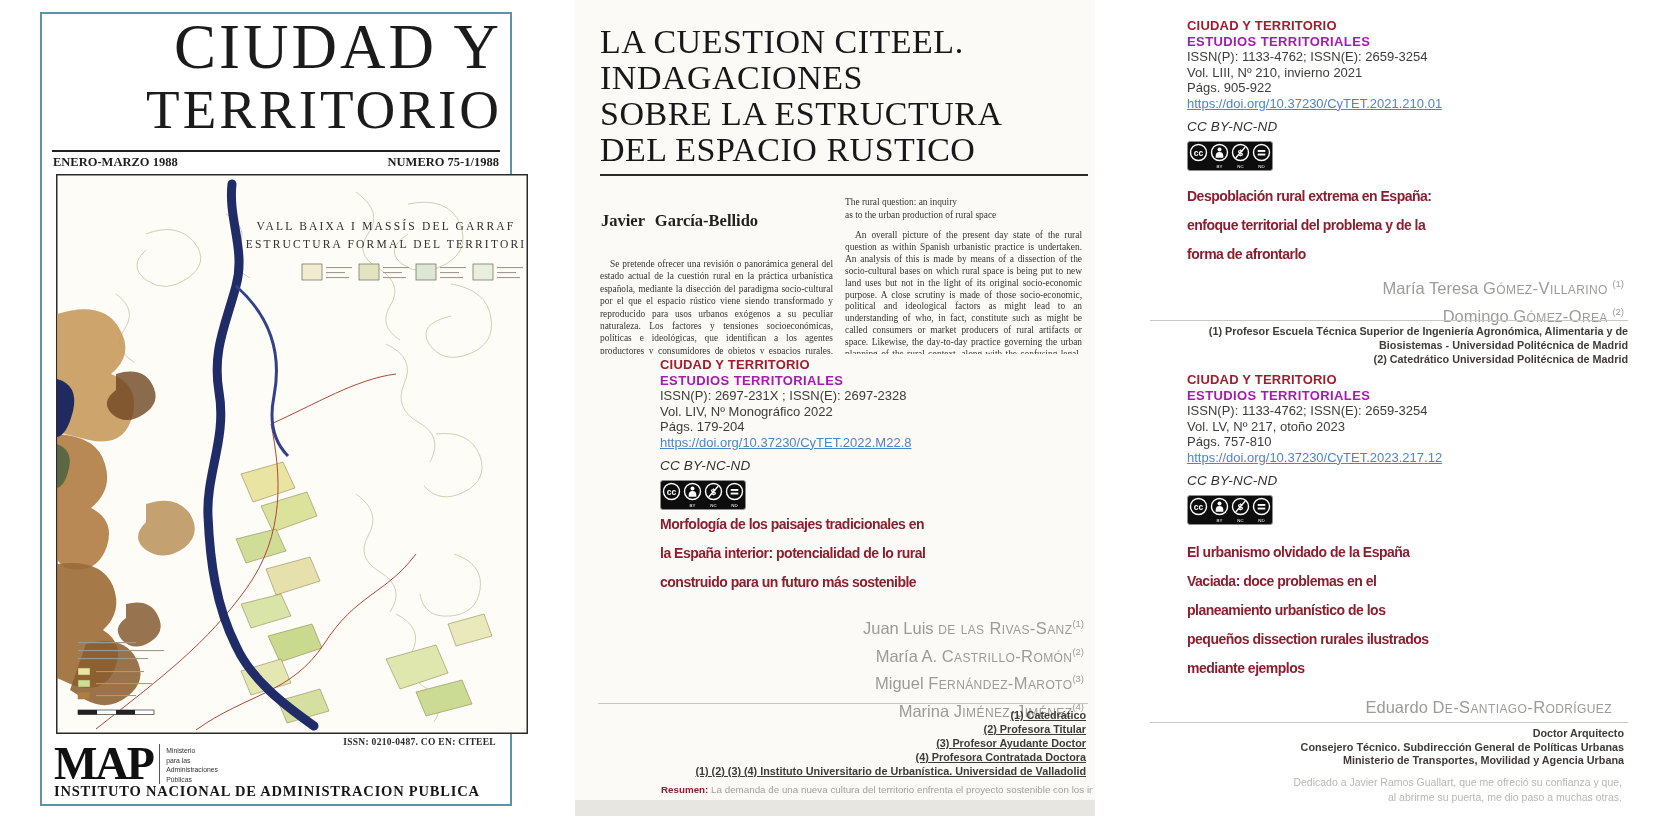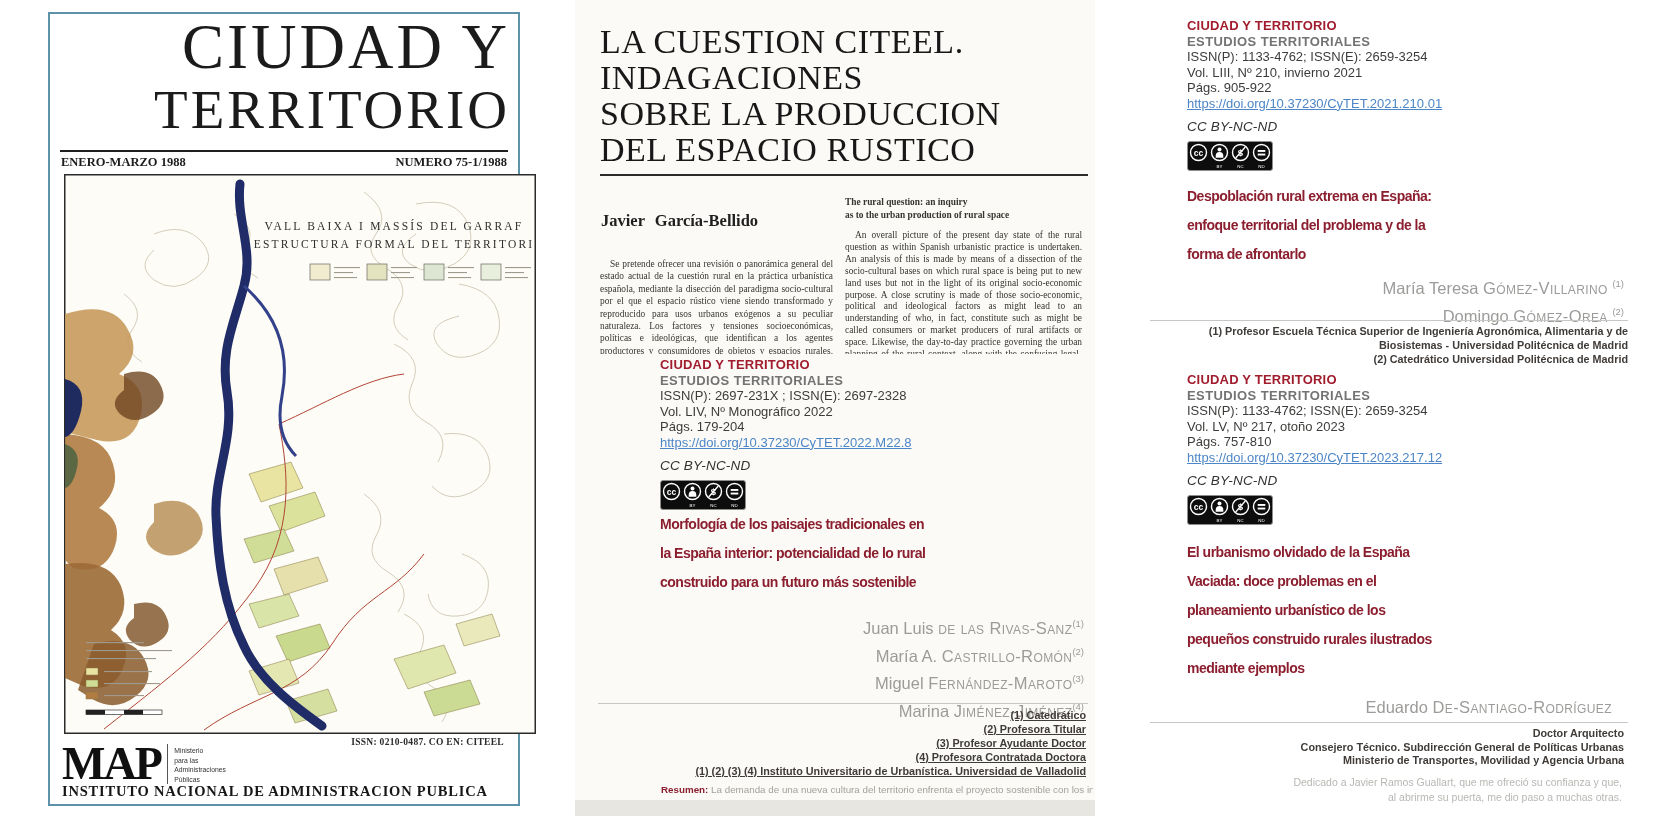--- a/index.html
+++ b/index.html
@@ -1,21 +1,21 @@
 <!DOCTYPE html>
 <html><head>
 <meta charset="utf-8">
 <style>
   html,body{margin:0;padding:0;background:#fff;}
   .canvas{position:relative;width:1654px;height:821px;background:#ffffff;overflow:hidden;
           font-family:"Liberation Sans",sans-serif;color:#222;}
 
   
   .cover{position:absolute;left:40px;top:12px;width:472px;height:794px;background:#fff;
-         border:2px solid #5d93a8;box-sizing:border-box;margin-left:8px;}
+         border:2px solid #5d93a8;box-sizing:border-box;}
   .cover-title{position:absolute;top:2px;left:0;right:8px;text-align:right;
                font-family:"Liberation Serif",serif;color:#1b1b1b;}
   .cover-title .l1{font-size:63px;line-height:62px;letter-spacing:3px;}
   .cover-title .l2{font-size:55px;line-height:64px;letter-spacing:3px;padding-left:35px;}
   .cover-rule{position:absolute;left:10px;right:10px;top:136px;height:2px;background:#1f1f1f;}
   .cover-meta{position:absolute;left:11px;right:11px;top:141px;display:flex;justify-content:space-between;
               font-family:"Liberation Serif",serif;font-weight:bold;font-size:12.5px;color:#1d1d1d;}
   .map-frame{position:absolute;left:14px;top:160px;width:472px;height:560px;}
   .cover-issn{position:absolute;right:14px;top:723px;font-family:"Liberation Serif",serif;
               font-weight:bold;font-size:9.5px;color:#2a2a2a;letter-spacing:.3px;}
@@ -33,27 +33,27 @@
   .old-title{position:absolute;left:600px;top:24px;width:495px;font-family:"Liberation Serif",serif;
              font-size:34px;line-height:36px;color:#181818;letter-spacing:.5px;}
   .old-rule{position:absolute;left:600px;top:174px;width:488px;height:1.5px;background:#2b2b2b;}
   .old-author{position:absolute;left:601px;top:183px;font-family:"Liberation Serif",serif;font-weight:bold;
               font-size:16.5px;color:#1f1f1f;word-spacing:6px;margin-top:28px;}
   .col-es{position:absolute;left:600px;top:258px;width:233px;height:96px;overflow:hidden;
           font-family:"Liberation Serif",serif;font-size:9.4px;line-height:12.4px;text-align:justify;
           color:#38352f;text-indent:10px;}
   .col-en{position:absolute;left:845px;top:196px;width:237px;height:158px;overflow:hidden;
           font-family:"Liberation Serif",serif;font-size:9.4px;line-height:11.9px;text-align:justify;color:#38352f;}
-  .col-en-head{font-weight:bold;line-height:12.5px;margin-bottom:9px;text-align:left;}
+  .col-en-head{font-weight:normal;line-height:12.5px;margin-bottom:9px;text-align:left;}
   .col-en p{margin:0;text-indent:10px;}
 
   
   .cytet{font-size:13px;line-height:15.5px;color:#3d3c3a;width:430px;}
   .cytet .jname{color:#a11d2e;font-weight:bold;letter-spacing:.2px;}
-  .cytet .jsub{color:#737373;font-weight:bold;letter-spacing:.4px;}
+  .cytet .jsub{color:#a21caf;font-weight:bold;letter-spacing:.4px;}
   .cytet .doi{color:#4d86c6;text-decoration:underline;display:block;cursor:pointer;}
   .cytet .license{margin-top:8px;color:#323230;font-size:13.5px;letter-spacing:.2px;font-style:italic;}
   .cc-badge{margin-top:6px;width:86px;height:30px;}
   .maroon-title{position:absolute;font-family:"Liberation Sans",sans-serif;font-weight:bold;color:#8c1f2f;
                 font-size:14px;line-height:29px;letter-spacing:-.5px;}
   .maroon-title div{white-space:nowrap;}
   .authors{position:absolute;text-align:right;color:#9c9b99;font-size:16.5px;line-height:23px;}
   .authors .fam{font-variant:small-caps;letter-spacing:.4px;}
   .authors sup{font-size:9.5px;color:#9c9b99;}
   .thin-rule{position:absolute;height:1px;background:#c9c7c3;}
@@ -175,21 +175,21 @@
     </div>
     <div class="instituto">INSTITUTO NACIONAL DE ADMINISTRACION PUBLICA</div>
   </section>
 
   <div class="mid-paper"></div>
   <div class="mid-strip"></div>
 
   <div class="old-title">
     <div>LA CUESTION CITEEL.</div>
     <div>INDAGACIONES</div>
-    <div>SOBRE LA PRODUCCION</div>
+    <div>SOBRE LA ESTRUCTURA</div>
     <div>DEL ESPACIO RUSTICO</div>
   </div>
   <div class="old-rule"></div>
   <div class="old-author">Javier García-Bellido</div>
   <div class="col-es">Se pretende ofrecer una revisión o panorámica general del estado actual de la cuestión rural en la práctica urbanística española, mediante la disección del paradigma socio-cultural por el que el espacio rústico viene siendo transformado y reproducido para usos urbanos exógenos a su peculiar naturaleza. Los factores y tensiones socioeconómicas, políticas e ideológicas, que identifican a los agentes productores y consumidores de objetos y espacios rurales, son analizados junto con la práctica rutinaria del planeamiento urbanístico y con la confusa malla</div>
   <div class="col-en">
     <div class="col-en-head">
       <div>The rural question: an inquiry</div>
       <div>as to the urban production of rural space</div>
     </div>
@@ -320,21 +320,21 @@
       <text x="32.5" y="27" font-size="4.4" fill="#fff" text-anchor="middle" font-family="Liberation Sans,sans-serif">BY</text>
       <text x="53.5" y="27" font-size="4.4" fill="#fff" text-anchor="middle" font-family="Liberation Sans,sans-serif">NC</text>
       <text x="74.5" y="27" font-size="4.4" fill="#fff" text-anchor="middle" font-family="Liberation Sans,sans-serif">ND</text>
     </svg>
   </div>
 
   <div class="maroon-title" style="left:1187px;top:538px;">
     <div>El urbanismo olvidado de la España</div>
     <div>Vaciada: doce problemas en el</div>
     <div>planeamiento urbanístico de los</div>
-    <div>pequeños construido rurales ilustrados</div>
+    <div>pequeños dissection rurales ilustrados</div>
     <div>mediante ejemplos</div>
   </div>
 
   <div class="authors" style="left:1187px;top:696px;width:425px;">
     <div><span>Eduardo </span><span class="fam">De-Santiago-Rodríguez</span></div>
   </div>
 
   <div class="thin-rule" style="left:1150px;top:722px;width:478px;"></div>
 
   <div class="affils" style="left:1204px;top:727px;width:420px;line-height:13.5px;">

